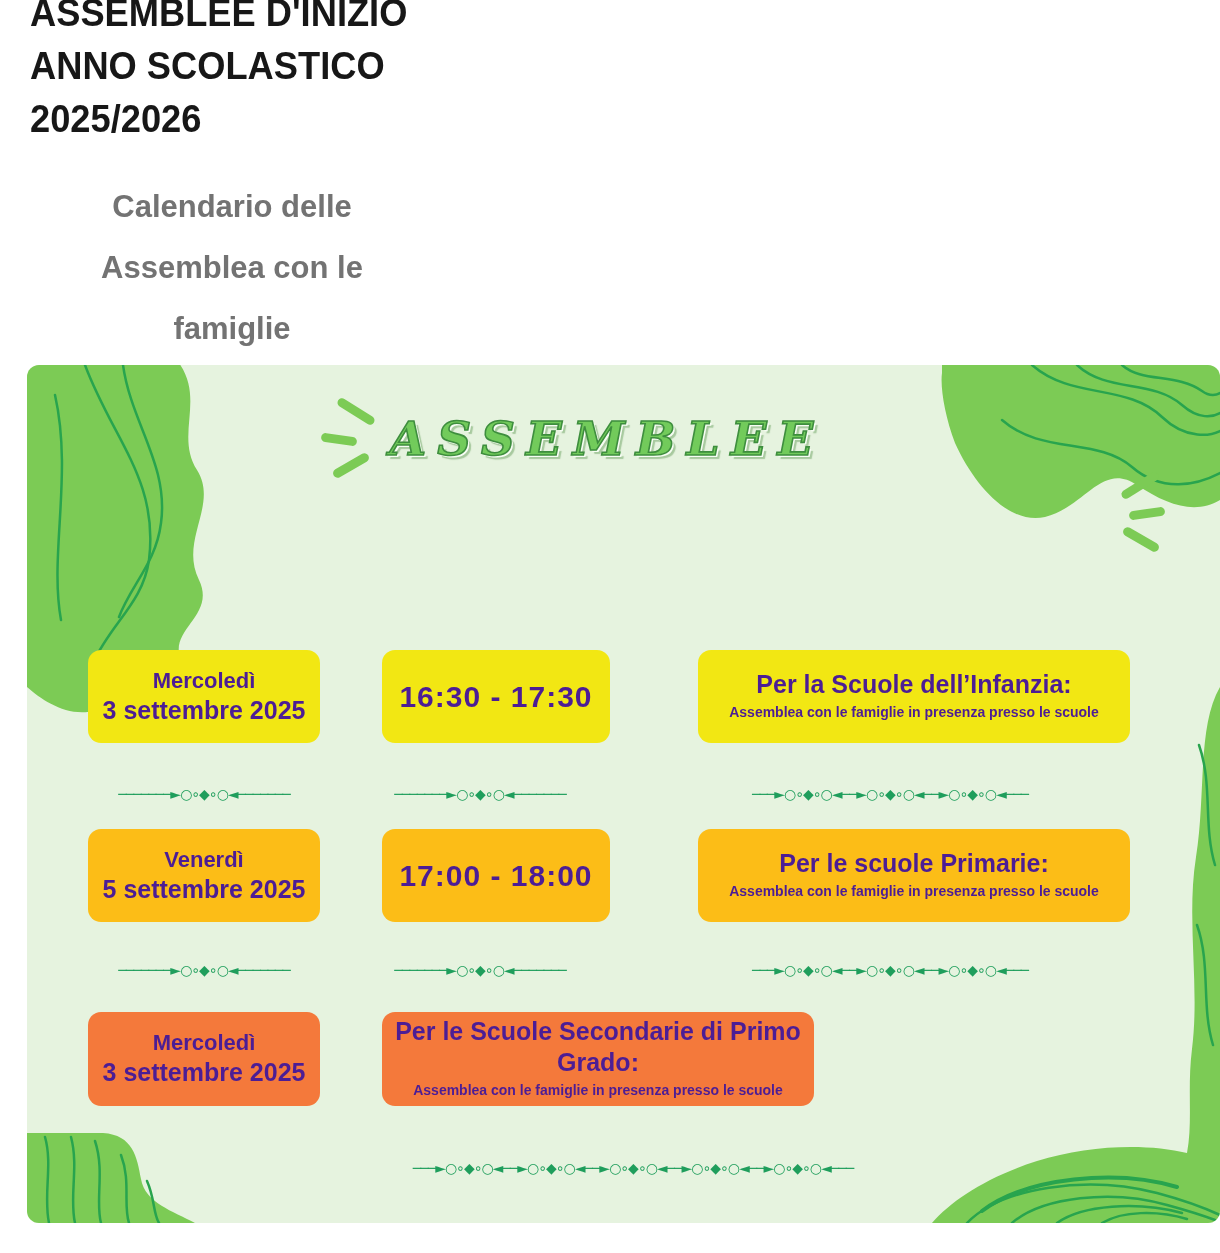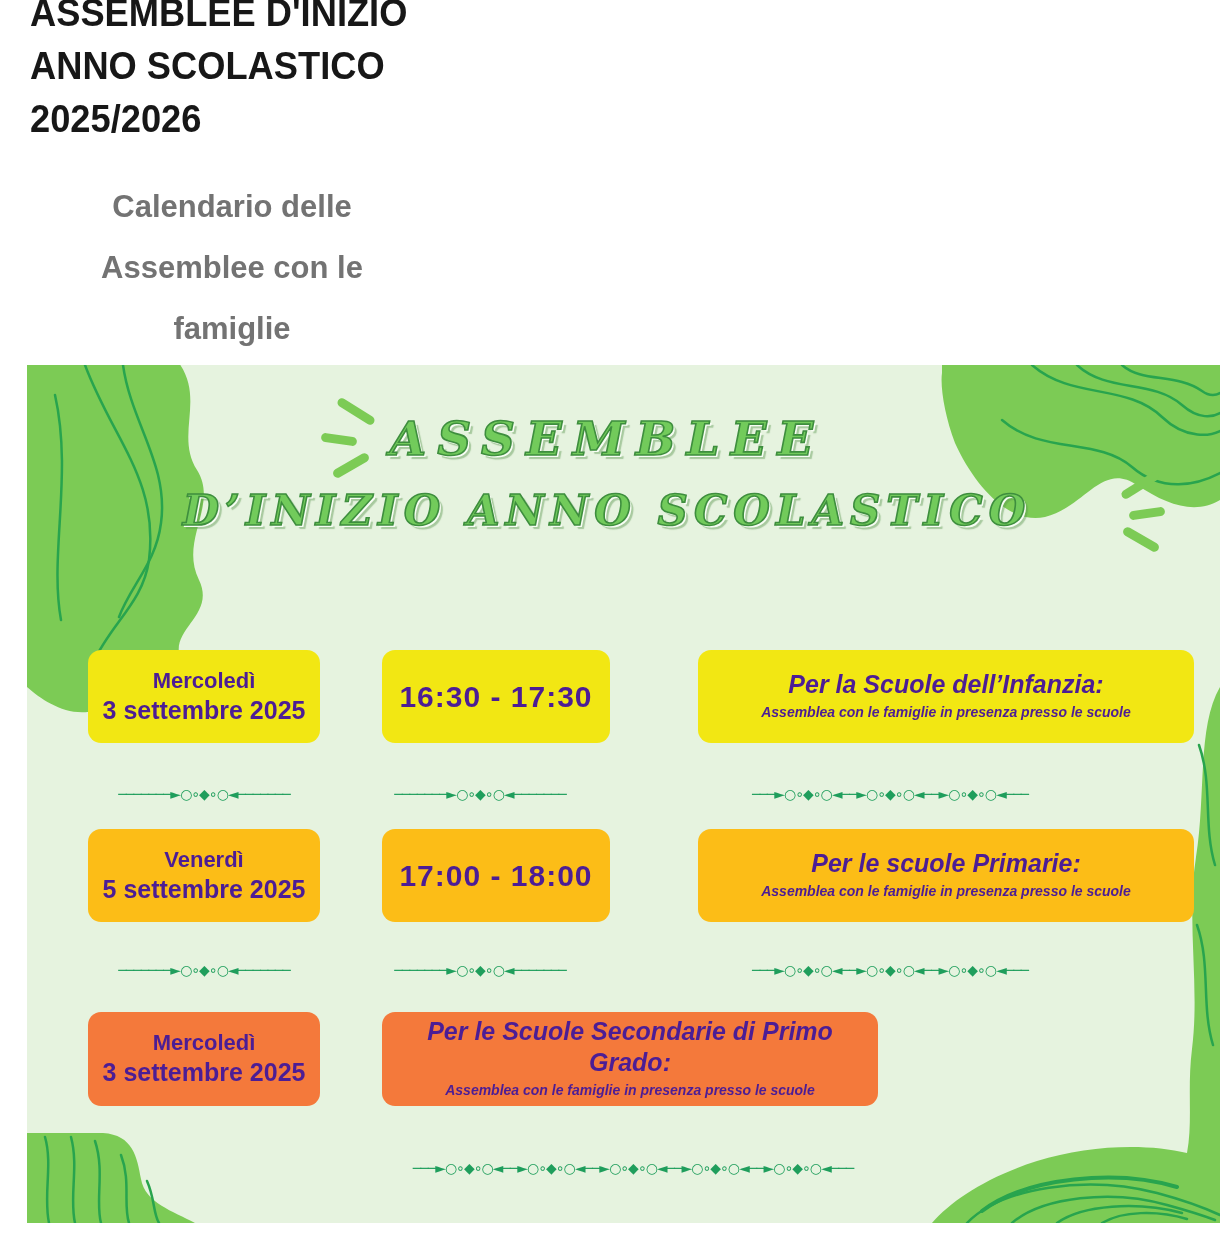--- a/index.html
+++ b/index.html
@@ -13,21 +13,21 @@
     font-size:39px;font-weight:bold;line-height:53px;white-space:nowrap;
   }
   .page-title .tline{transform:scaleX(.93);transform-origin:left center;}
   .page-subtitle{
     position:absolute;left:62px;top:176px;width:340px;text-align:center;
     color:#737373;font-size:31px;font-weight:bold;line-height:61px;
   }
   
   .poster{
     position:absolute;left:27px;top:365px;width:1193px;height:858px;
-    background:#e6f3df;overflow:hidden;
+    background:#e6f3df;overflow:hidden;border-radius:12px;
   }
   .blobs{position:absolute;left:0;top:0;width:1193px;height:858px;}
   .poster-title{
     position:absolute;left:0;top:46px;width:1160px;text-align:center;
     font-family:"DejaVu Serif",serif;font-style:italic;font-weight:bold;
     color:#72cb5b;-webkit-text-stroke:1.6px #3e8e3e;
     text-shadow:2px 2px 0 #f7fdf4,4px 4px 1px rgba(90,150,80,.45);
   }
   .pt1{font-size:47px;letter-spacing:11px;}
   .pt2{font-size:42px;letter-spacing:6px;margin-top:20px;}
@@ -44,21 +44,21 @@
   .sparkle-right i:nth-child(3){width:40px;left:8px;top:58px;transform:rotate(30deg);}
   
   .trow{position:absolute;left:61px;display:flex;align-items:stretch;color:#4c1d95;}
   .row-1{top:285px;height:93px;}
   .row-2{top:464px;height:93px;}
   .row-3{top:647px;height:94px;}
   .cell{border-radius:13px;display:flex;flex-direction:column;justify-content:center;
         align-items:center;text-align:center;}
   .cell-date{width:232px;margin-right:62px;}
   .cell-time{width:228px;margin-right:88px;font-size:30px;font-weight:bold;letter-spacing:1px;}
-  .cell-desc{width:496px;padding:0 2px;box-sizing:border-box;font-style:italic;}
+  .cell-desc{width:432px;padding:0 2px;box-sizing:border-box;}
   .day{font-size:22px;font-weight:bold;line-height:27px;}
   .date{font-size:25px;font-weight:bold;line-height:33px;}
   .audience{font-size:25px;font-weight:bold;line-height:31px;}
   .details{font-size:14px;font-weight:bold;line-height:24px;}
   
   .drow{position:absolute;left:61px;display:flex;color:#1f9e5c;
         font-family:"DejaVu Sans",sans-serif;font-size:14px;line-height:18px;letter-spacing:-1px;}
   .drow span{text-align:center;white-space:nowrap;overflow:hidden;}
   .dseg1{width:232px;margin-right:62px;}
   .dseg2{width:196px;margin-right:64px;}
@@ -73,21 +73,21 @@
 <body>
 
 <div class="page-title">
   <div class="tline">ASSEMBLEE D'INIZIO</div>
   <div class="tline">ANNO SCOLASTICO</div>
   <div class="tline">2025/2026</div>
 </div>
 
 <div class="page-subtitle">
   <div>Calendario delle</div>
-  <div>Assemblee con le</div>
+  <div>Assemblea con le</div>
   <div>famiglie</div>
 </div>
 
 <div class="poster">
 
   <svg class="blobs" viewBox="0 0 1193 858">
     <g fill="#7ccb55">
       <path d="M0,-2 L152,-2 C178,35 148,70 170,105 C192,140 152,175 172,215 C188,248 148,262 152,288 C155,308 112,318 84,338 C52,360 18,338 0,322 Z"></path>
       <path d="M915,-2 L1193,-2 L1193,135 C1168,150 1140,140 1110,120 C1075,96 1058,142 1018,152 C983,160 948,122 928,78 C918,52 913,22 915,8 Z"></path>
       <path d="M1193,322 C1170,362 1179,430 1169,492 C1159,556 1173,620 1165,684 C1160,724 1166,756 1160,788 C1120,778 1060,780 1010,796 C960,812 925,835 905,858 L1193,858 Z"></path>
@@ -122,21 +122,20 @@
       <i></i>
     </div>
   <div class="sparkle sparkle-right">
       <i></i>
       <i></i>
       <i></i>
     </div>
 
   <div class="poster-title">
     <div class="pt1">ASSEMBLEE</div>
-    <div class="pt2">D’INIZIO ANNO SCOLASTICO</div>
   </div>
 
   <div class="trow row-1">
     <div class="cell cell-date" style="background-color: rgb(242, 231, 19);">
       <div class="day">Mercoledì</div>
       <div class="date">3 settembre 2025</div>
     </div>
     <div class="cell cell-time" style="background-color: rgb(242, 231, 19);">
       <div>16:30 - 17:30</div>
     </div>

